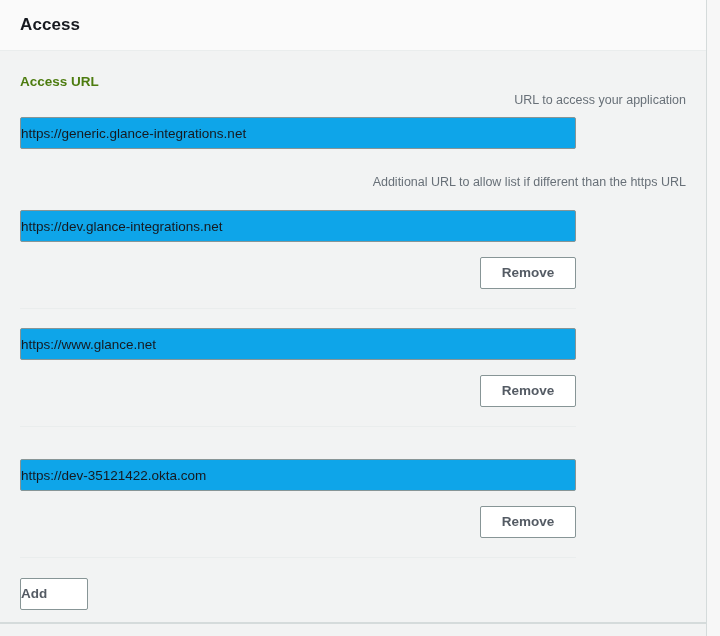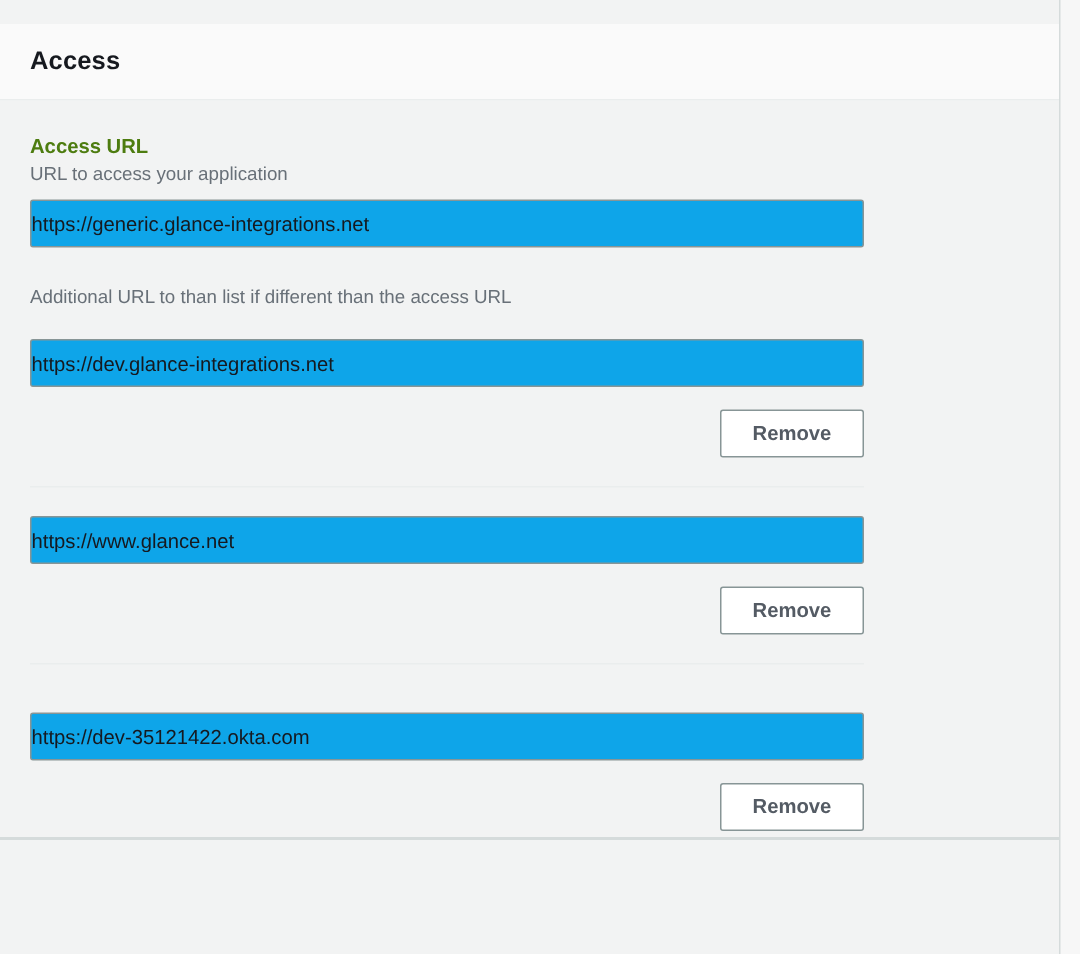--- a/index.html
+++ b/index.html
@@ -30,24 +30,24 @@
     left: 706px;
     width: 14px;
     height: 636px;
     background: #f7f7f7;
     border-left: 1px solid #d5dbdb;
     box-sizing: border-box;
   }
 
   .panel {
     position: absolute;
-    top: 16px;
+    top: 0;
     left: 0;
     width: 706px;
-    height: 544px;
+    height: 624px;
     box-sizing: border-box;
     background: #f2f3f3;
     border-bottom: 2px solid #d5dbdb;
     overflow: hidden;
   }
 
   
   .panel-header {
     height: 51px;
     background: #fafafa;
@@ -79,20 +79,21 @@
   }
   .field-label .optional {
     font-weight: bold;
     font-style: italic;
   }
   .field-desc {
     font-size: 12.5px;
     color: #687078;
     line-height: 16px;
     margin: 0 0 9px 0;
+    text-align: right;
   }
 
   .text-input {
     display: block;
     width: 556px;
     height: 32px;
     box-sizing: border-box;
     padding: 0 0;
     font-family: "Liberation Sans", sans-serif;
     font-size: 13.5px;
@@ -179,21 +180,21 @@
 
       <div>
         <div class="field-label">Access URL</div>
         <div class="field-desc">URL to access your application</div>
         <input class="text-input" type="text" value="https://generic.glance-integrations.net" style="">
       </div>
 
       <div class="section-gap"></div>
 
       <div>
-        <div class="field-desc">Additional URL to than list if different than the access URL</div>
+        <div class="field-desc">Additional URL to allow list if different than the https URL</div>
 
         <div class="origin-list">
 
           <div class="origin-item">
             <div class="origin-row-input">
               <input class="text-input" type="text" value="https://dev.glance-integrations.net" style="">
             </div>
             <div class="origin-row-action">
               <button class="btn btn-remove">Remove</button>
             </div>

